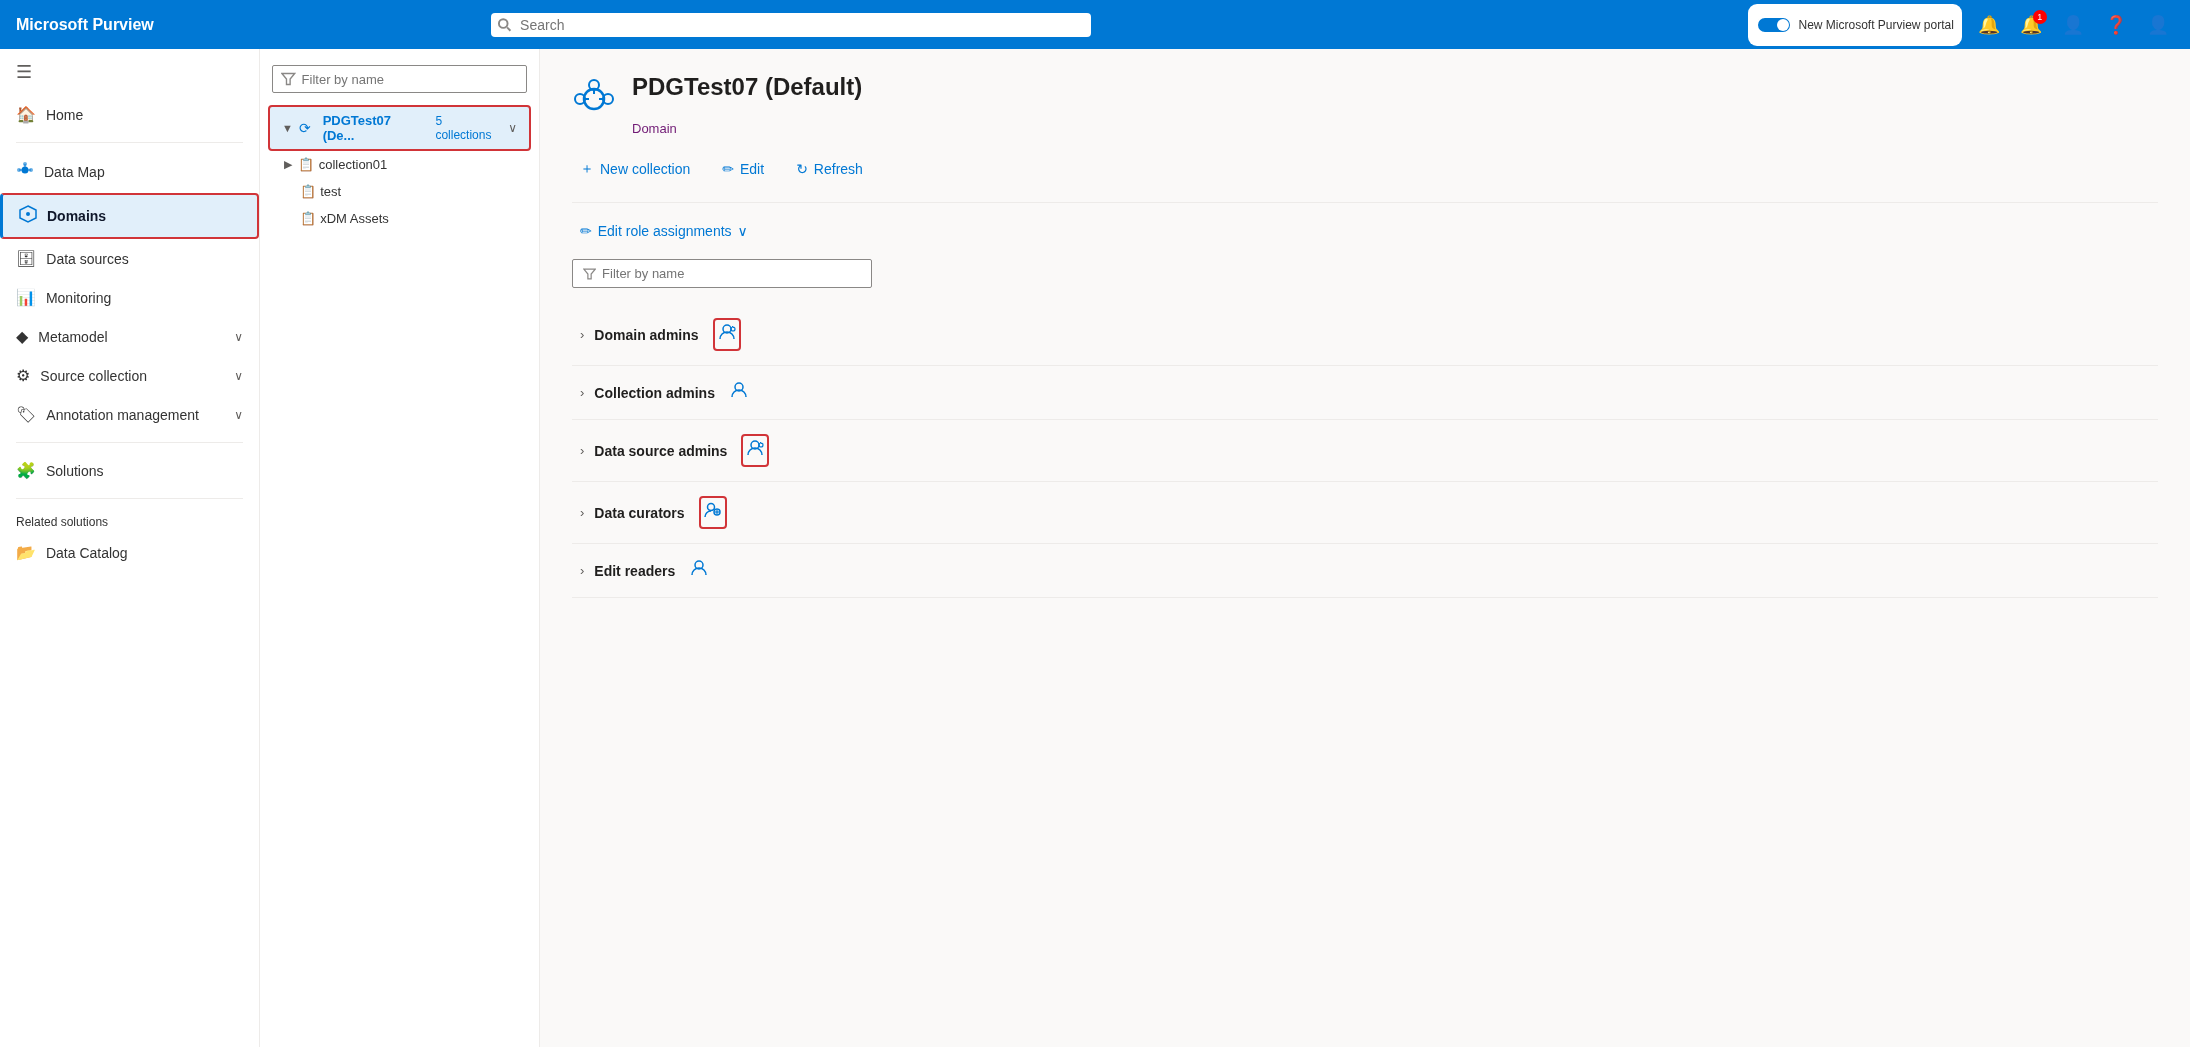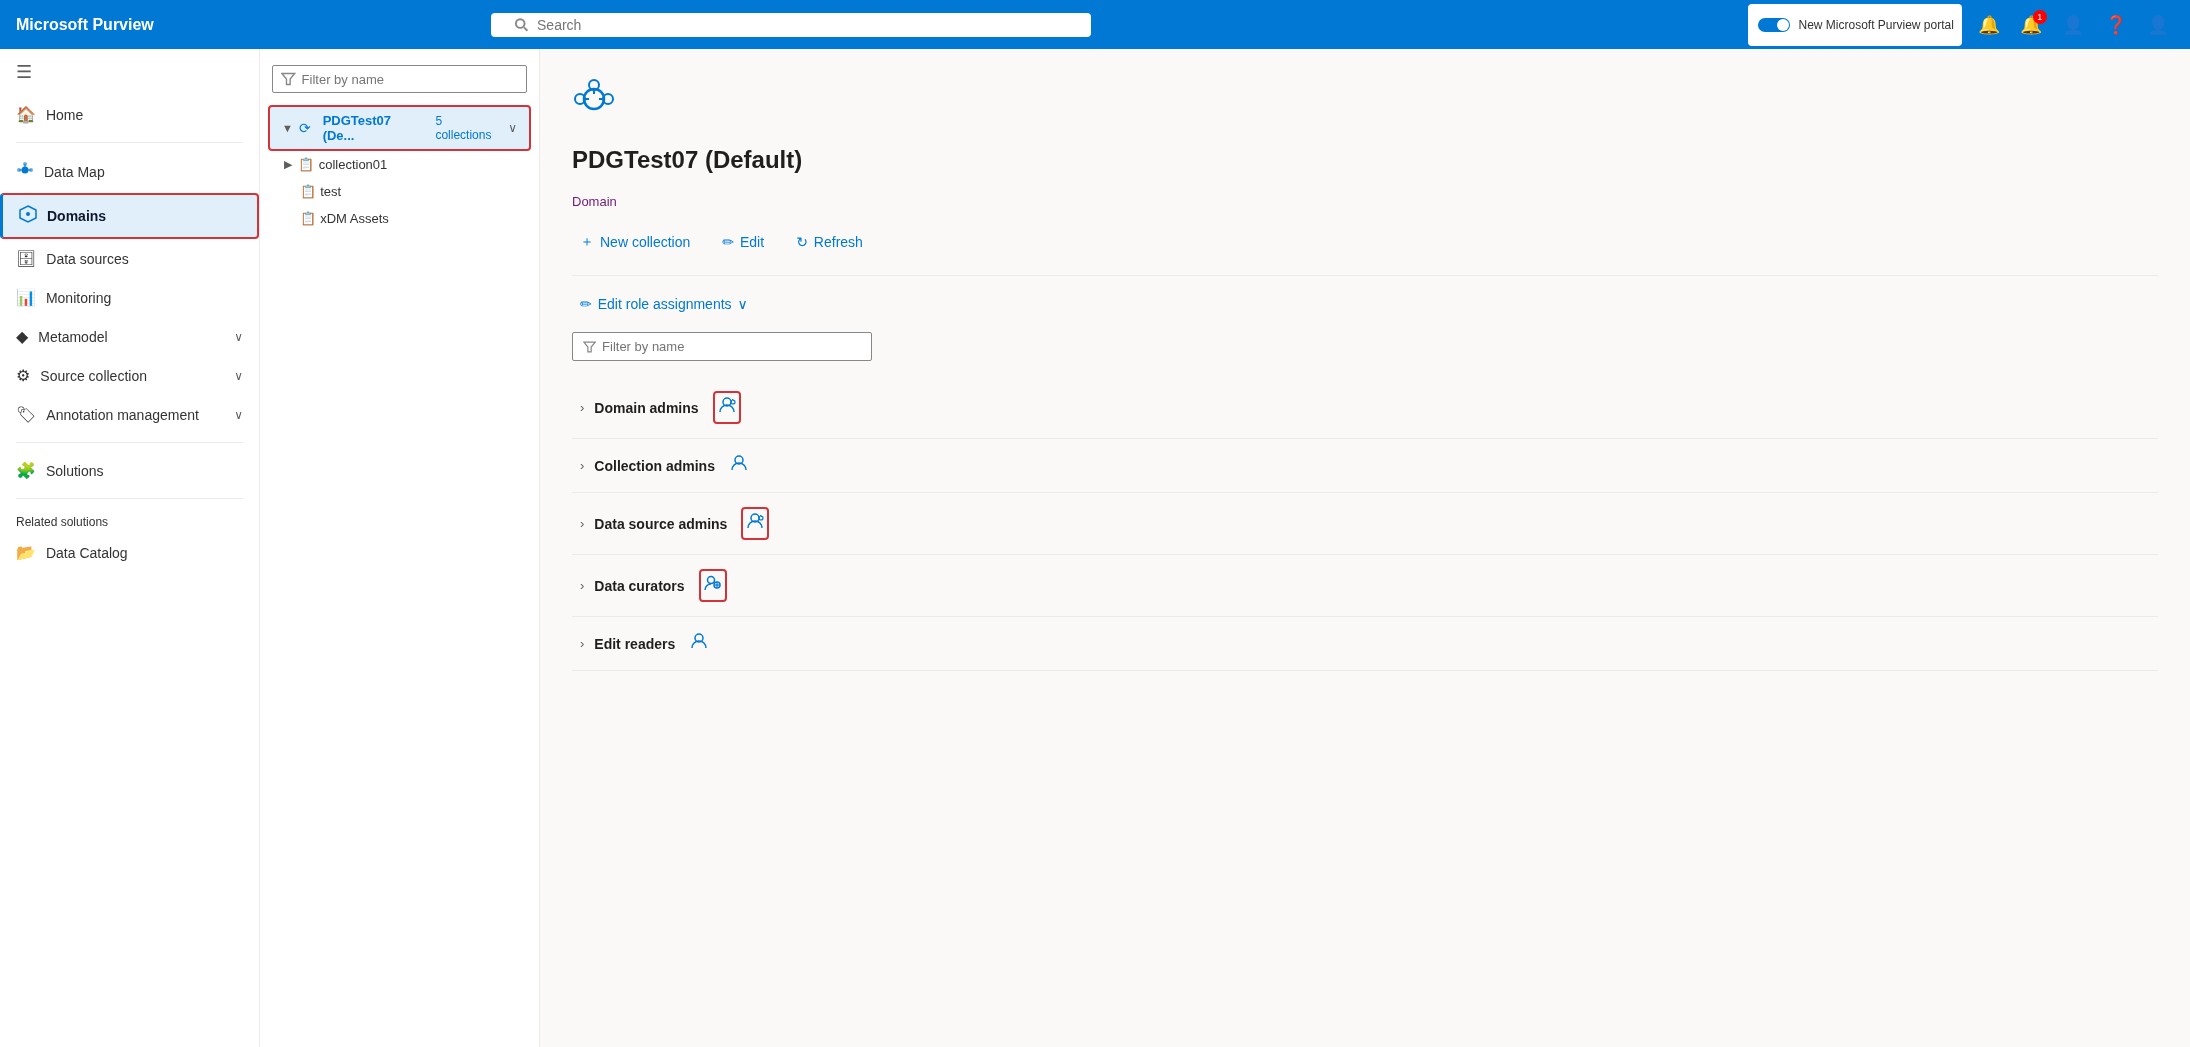--- a/index.html
+++ b/index.html
@@ -23,41 +23,41 @@
       white-space: nowrap;
     }
     .top-nav-search {
       flex: 1;
       max-width: 600px;
       margin: 0 auto;
       background: #fff;
       border-radius: 4px;
       display: flex;
       align-items: center;
-      padding: 4px 23px;
+      padding: 4px 6px;
       gap: 8px;
     }
     .top-nav-search input {
       border: none;
       outline: none;
       width: 100%;
       font-size: 14px;
       color: #333;
     }
     .top-nav-right {
       display: flex;
       align-items: center;
       gap: 12px;
       margin-left: auto;
       color: #fff;
       font-size: 13px;
     }
     .toggle-pill {
       background: #fff;
-      border-radius: 4px;
+      border-radius: 9px;
       padding: 12px 8px;
       display: flex;
       align-items: center;
       gap: 6px;
     }
     .toggle-switch {
       width: 36px;
       height: 18px;
       background: #0078d4;
       border-radius: 9px;
@@ -228,21 +228,20 @@
       display: flex;
       flex-direction: column;
       padding: 24px 32px;
       overflow-y: auto;
     }
     .detail-header {
       display: flex;
       align-items: flex-start;
       gap: 16px;
       margin-bottom: 20px;
-      flex-direction: column;
     }
     .detail-icon {
       font-size: 40px;
       color: #0078d4;
       margin-top: 4px;
     }
     .detail-title-area h1 {
       font-size: 24px;
       font-weight: 600;
       color: #201f1e;

